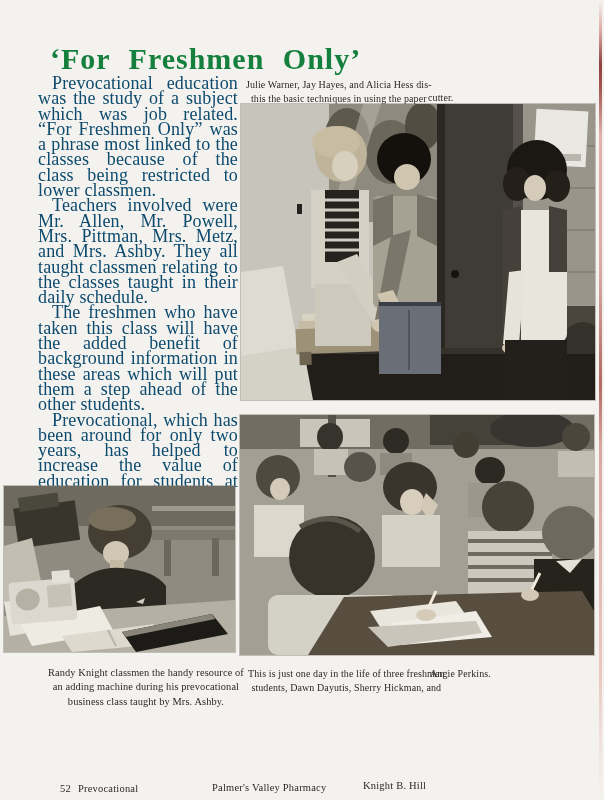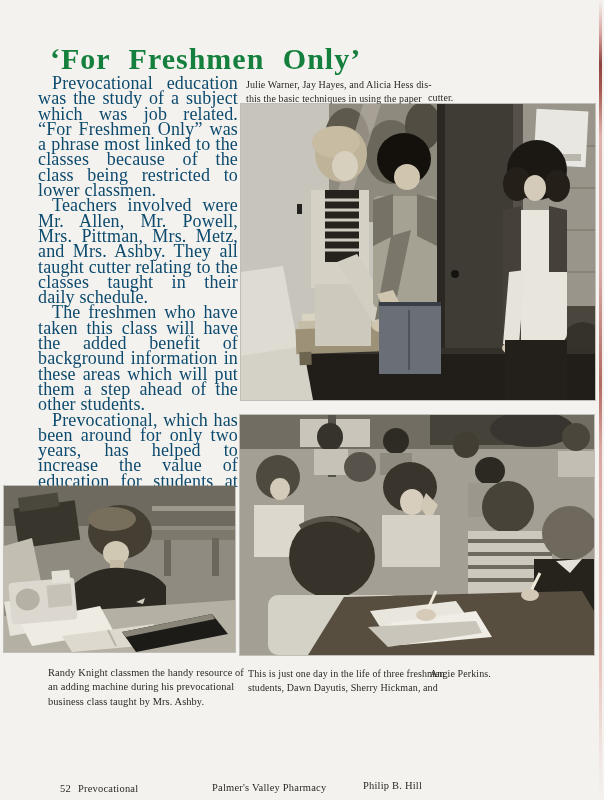--- a/index.html
+++ b/index.html
@@ -13,21 +13,21 @@
     left:50px;top:22px;width:500px;
     font-size:30px;font-weight:bold;letter-spacing:1px;word-spacing:10px;
     color:#15803d;white-space:nowrap;
   }
   .bodycol{
     left:38px;top:76px;width:200px;
     font-size:18px;line-height:15.3px;text-align:justify;letter-spacing:.15px;
     color:#0c4a6e;
   }
   .bodycol p{margin:0;text-indent:14px;}
-  .caption{font-size:10px;line-height:13.6px;color:#2b2926;letter-spacing:.1px;}
+  .caption{font-size:10px;line-height:13.6px;color:#2b2926;letter-spacing:.1px;text-align:center;}
   .caption .cline{white-space:nowrap;}
   .photo{
     position:absolute;overflow:hidden;background:#6a675f;
     box-shadow:0 0 0 1px rgba(130,127,118,.45), inset 0 0 18px rgba(0,0,0,.25);
   }
   .photo svg{display:block;}
   .footer-item{font-size:10.5px;color:#2b2926;letter-spacing:.2px;white-space:nowrap;}
   .edge-line{
     left:599px;top:0;width:3px;height:800px;border-radius:2px;
     background:linear-gradient(to bottom,
@@ -47,21 +47,21 @@
 </style>
 </head>
 <body>
 
 <div class="page">
 
   <h1 class="abs title">‘For Freshmen Only’</h1>
 
   <div class="abs bodycol">
     <p>Prevocational education was the study of a subject which was job related. “For Freshmen Only” was a phrase most linked to the classes because of the class being restricted to lower classmen.</p>
-    <p>Teachers involved were Mr. Allen, Mr. Powell, Mrs. Pittman, Mrs. Metz, and Mrs. Ashby. They all taught cutter relating to the classes taught in their daily schedule.</p>
+    <p>Teachers involved were Mr. Allen, Mr. Powell, Mrs. Pittman, Mrs. Metz, and Mrs. Ashby. They all taught classmen relating to the classes taught in their daily schedule.</p>
     <p>The freshmen who have taken this class will have the added benefit of background information in these areas which will put them a step ahead of the other students.</p>
     <p>Prevocational, which has been around for only two years, has helped to increase the value of education for students at T.C.H.S.</p>
   </div>
 
   <div class="abs caption" style="left:246px;top:78px;">
     <div class="cline">Julie Warner, Jay Hayes, and Alicia Hess dis-</div>
     <div class="cline">this the basic techniques in using the paper</div>
   </div>
   <div class="abs caption cline" style="left:428px;top:91px;font-family:Liberation Serif, serif;">cutter.</div>
 
@@ -241,17 +241,17 @@
 
   <div class="abs caption" style="left:248px;top:667px;">
     <div class="cline">This is just one day in the life of three freshmen</div>
     <div class="cline">students, Dawn Dayutis, Sherry Hickman, and</div>
   </div>
   <div class="abs caption cline" style="left:430px;top:667px;">Angie Perkins.</div>
 
   <span class="abs footer-item" style="left:60px;top:783px;">52</span>
   <span class="abs footer-item" style="left:78px;top:783px;">Prevocational</span>
   <span class="abs footer-item" style="left:212px;top:782px;">Palmer's Valley Pharmacy</span>
-  <span class="abs footer-item" style="left:363px;top:780px;">Philip B. Hill</span>
+  <span class="abs footer-item" style="left:363px;top:780px;">Knight B. Hill</span>
 
   <div class="abs edge-line"></div>
 
 </div>
 
 </body></html>

